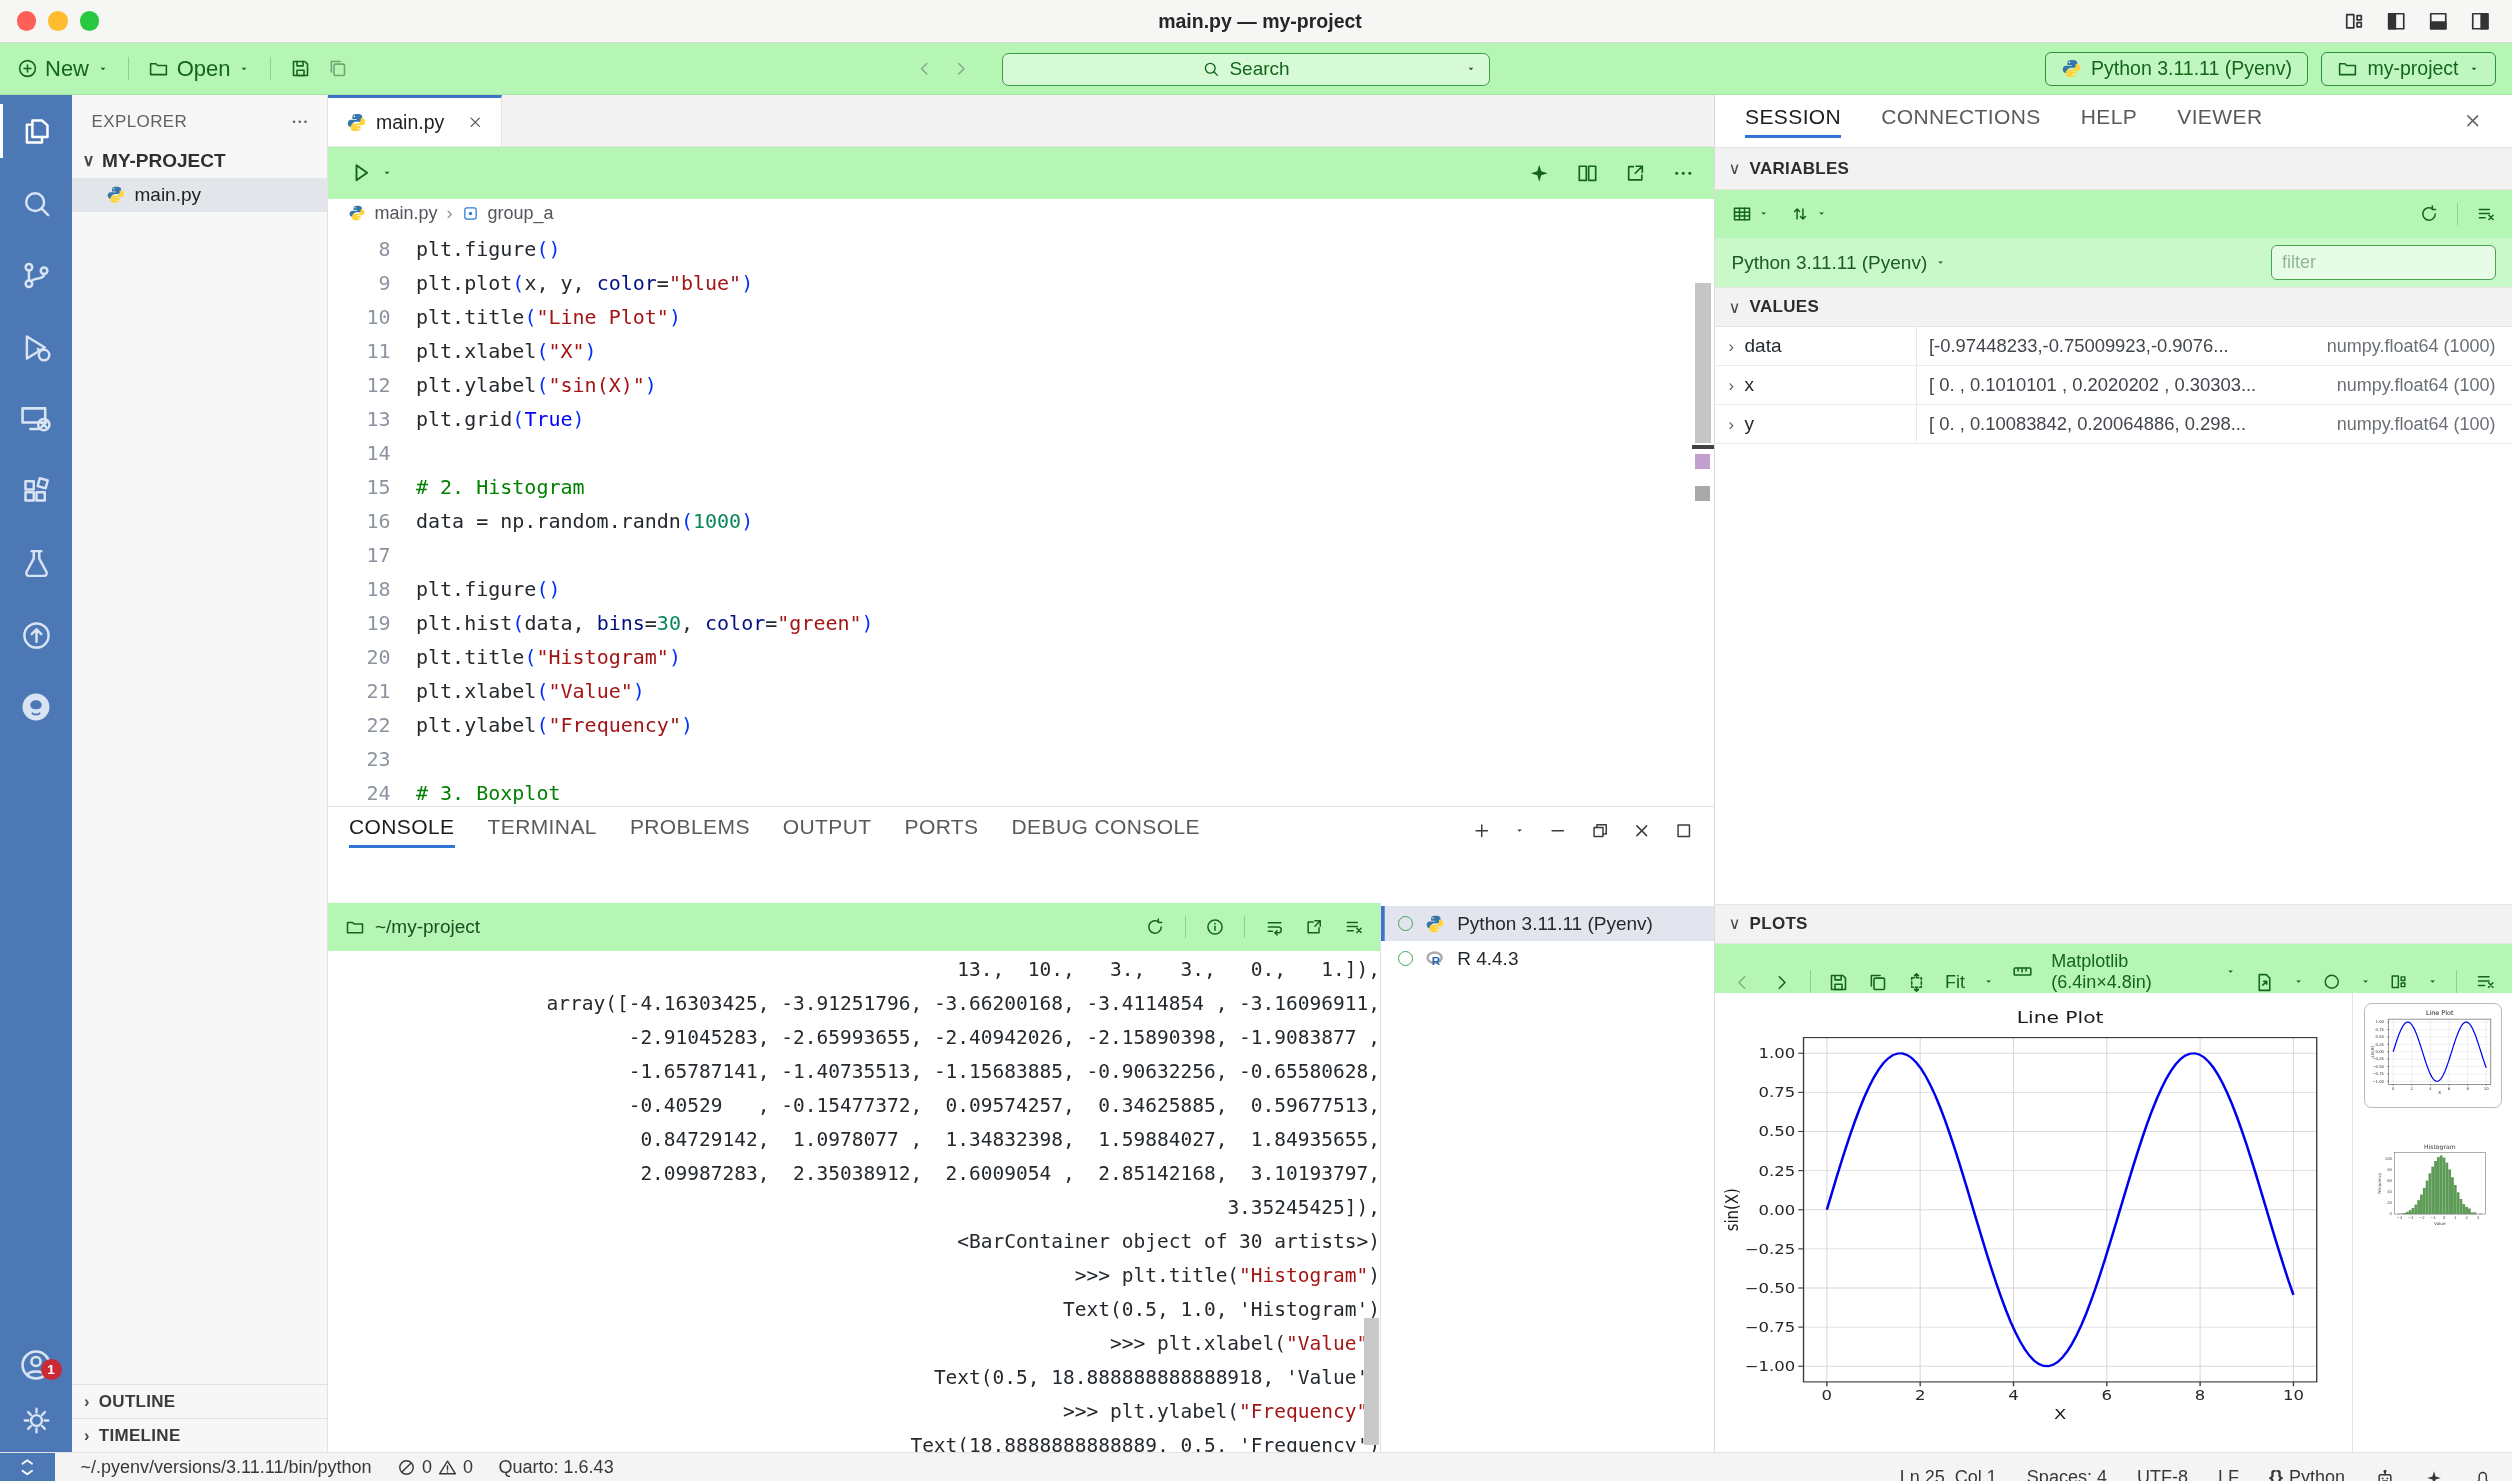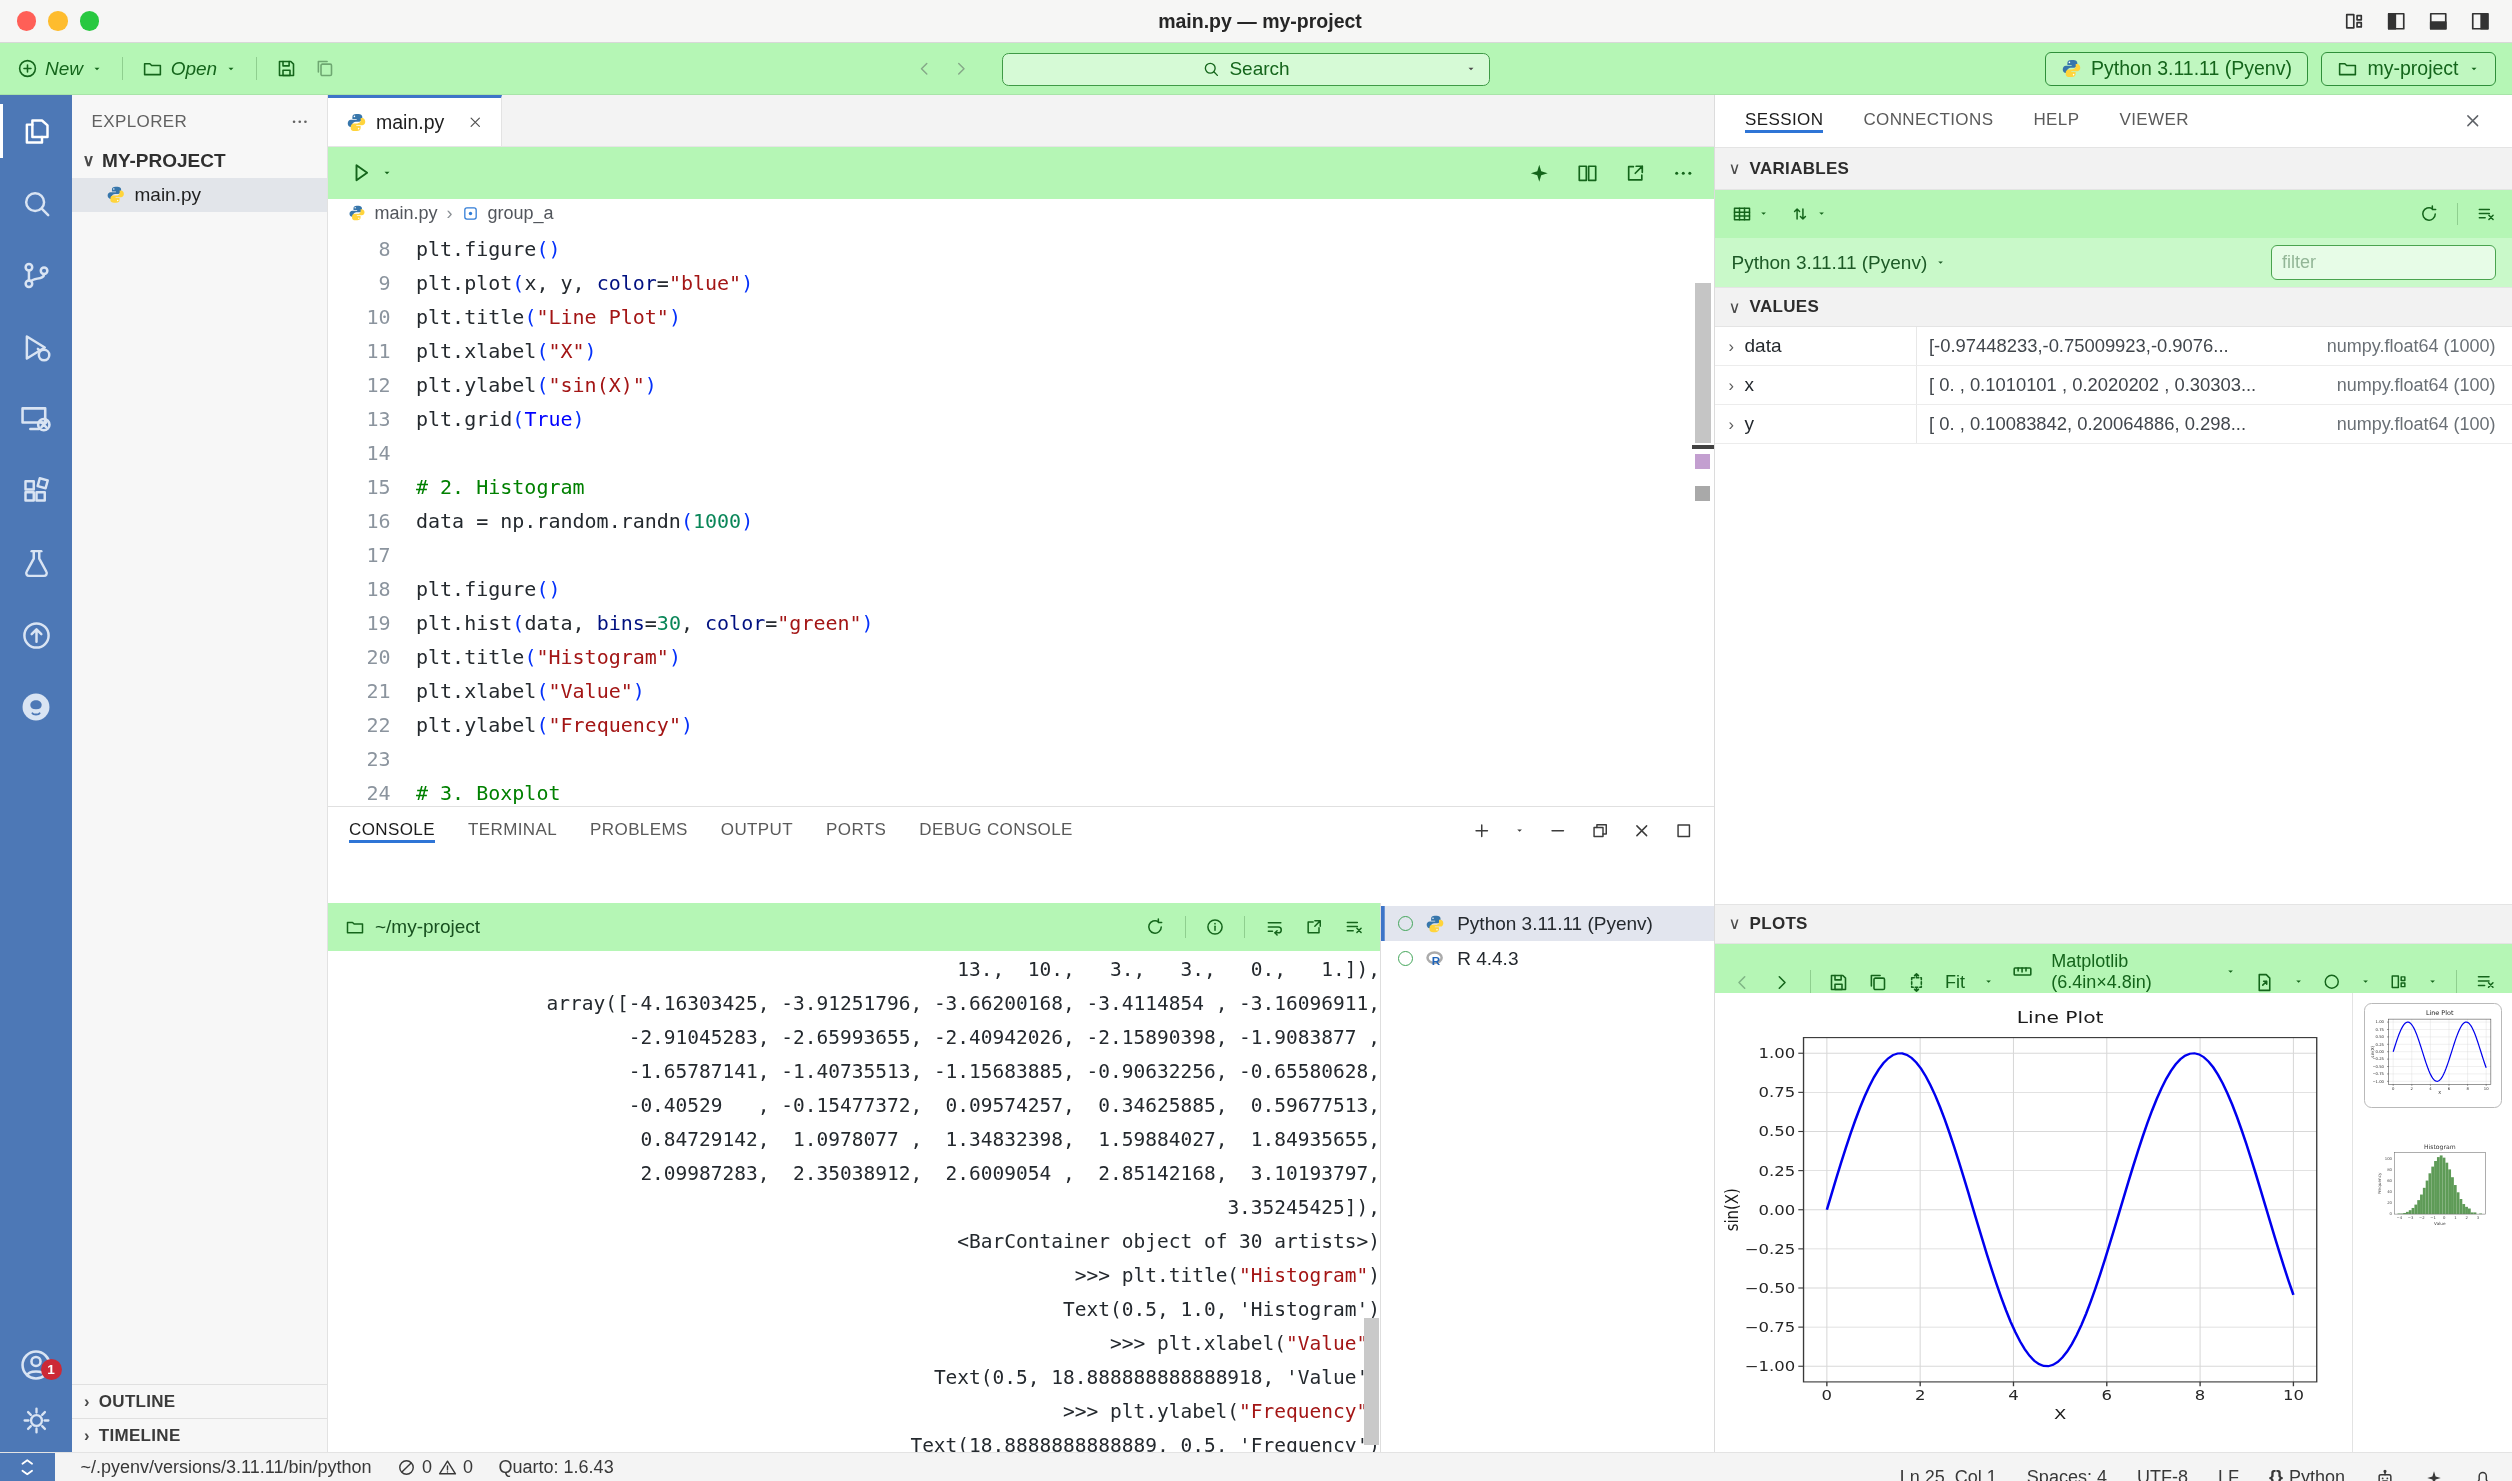--- a/index.html
+++ b/index.html
@@ -13,21 +13,21 @@
   .titlebar{height:43px;background:#f6f6f5;border-bottom:0.7px solid #d8d8d8;display:flex;align-items:center;position:relative;flex:none;}
   .lights{display:flex;gap:12px;padding-left:16.5px;}
   .light{width:19.5px;height:19.5px;border-radius:50%;}
   .l-red{background:#ff5f57;}.l-yellow{background:#febc2e;}.l-green{background:#28c840;}
   .win-title{position:absolute;left:8px;right:0;text-align:center;font-size:19.5px;font-weight:600;color:#262626;}
   .win-icons{position:absolute;right:21px;display:flex;gap:19.5px;color:#333;}
 
   
   .main-toolbar{height:52px;background:#b5f6b5;border-bottom:0.7px solid rgba(0,0,0,.07);display:flex;align-items:center;position:relative;flex:none;color:#14651b;}
   .tb-left{display:flex;align-items:center;padding-left:16.5px;gap:6px;}
-  .tb-btn{display:flex;align-items:center;gap:7.5px;font-size:19px;color:#14651b;font-style:italic;}
+  .tb-btn{display:flex;align-items:center;gap:7.5px;font-size:22px;color:#14651b;}
   .tb-divider{width:0.7px;height:22.5px;background:#8fcf8f;margin:0 13.5px;}
   .nav-arrows{position:absolute;left:915px;display:flex;gap:16.5px;color:#86a989;}
   .searchbox{position:absolute;left:1002px;top:9.7px;width:488px;height:33px;border:1.1px solid #3f9a46;border-radius:6.7px;background:rgba(255,255,255,.45);display:flex;align-items:center;justify-content:center;gap:9px;font-size:19px;color:#14651b;}
   .searchbox .sb-caret{position:absolute;right:12px;}
   .tb-right{position:absolute;right:16.5px;display:flex;gap:13.5px;}
   .pill-btn{height:34px;border:1.1px solid #2f8f3a;border-radius:6px;background:#c0f7c0;display:flex;align-items:center;gap:9px;padding:0 15px;font-size:19.5px;color:#14651b;}
 
   
   .content{flex:1;display:flex;min-height:0;}
 
@@ -62,21 +62,21 @@
   .codetext{white-space:pre;color:#24292e;}
   .tok-str{color:#a31515;}.tok-num{color:#098658;}.tok-kw{color:#0000ff;}.tok-arg{color:#001080;}.tok-brk{color:#0431fa;}.tok-com{color:#008000;}
   .ed-scroll{position:absolute;right:3px;top:55px;width:16.5px;height:160px;background:#c5c5c5;}
   .ed-mark1{position:absolute;right:0;top:217px;width:22.5px;height:4.5px;background:#424242;}
   .ed-mark2{position:absolute;right:4.5px;top:226px;width:15px;height:15px;background:#c39fd0;}
   .ed-mark3{position:absolute;right:4.5px;top:258px;width:15px;height:15px;background:#a9a9a9;}
 
   
   .panel{height:646px;border-top:0.7px solid #e0e0e0;display:flex;flex-direction:column;flex:none;min-height:0;gap:48px;}
   .ptabbar{height:48px;display:flex;align-items:center;padding:0 21px;gap:33px;background:#fff;flex:none;}
-  .ptab{font-size:17px;letter-spacing:0.4px;color:#5a5a5a;border-bottom:3px solid transparent;}
+  .ptab{font-size:21px;letter-spacing:0.4px;color:#5a5a5a;padding-bottom:6px;border-bottom:3px solid transparent;}
   .ptab.active{color:#1c1c1c;border-bottom-color:#2e75d6;}
   .ptab-icons{margin-left:auto;display:flex;align-items:center;gap:22.5px;color:#3c3c3c;}
   .pbody{flex:1;display:flex;min-height:0;}
   .console-pane{flex:1;display:flex;flex-direction:column;min-width:0;}
   .chead{height:48px;background:#b5f6b5;display:flex;align-items:center;gap:10.5px;padding:0 16.5px;color:#14651b;flex:none;}
   .chead-cwd{font-size:19px;color:#17501f;}
   .chead-icons{margin-left:auto;display:flex;align-items:center;gap:19.5px;}
   .cdivider{width:0.7px;height:22.5px;background:#8fcf8f;}
   .coutput{flex:1;padding-left:13.5px;padding-top:1.5px;font-family:"DejaVu Sans Mono",monospace;font-size:19.5px;line-height:34px;position:relative;overflow:hidden;}
   .console-line{white-space:pre;color:#24292e;text-align:right;}

